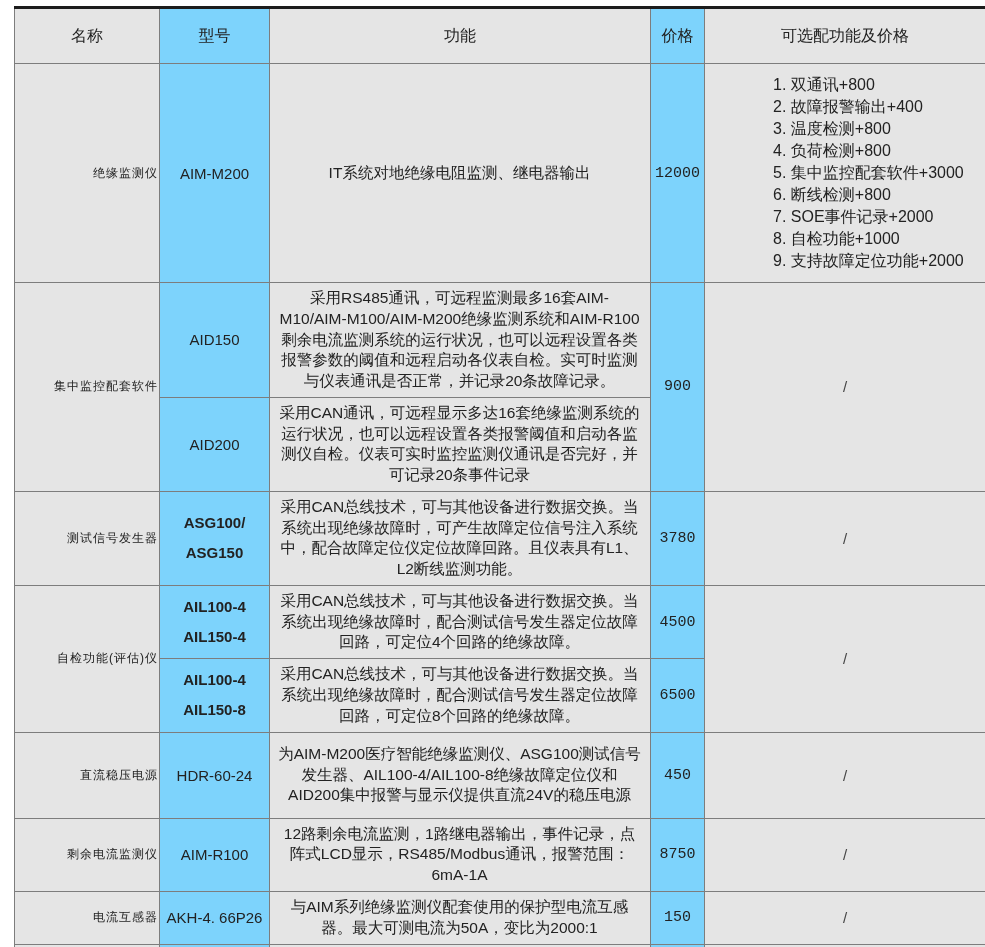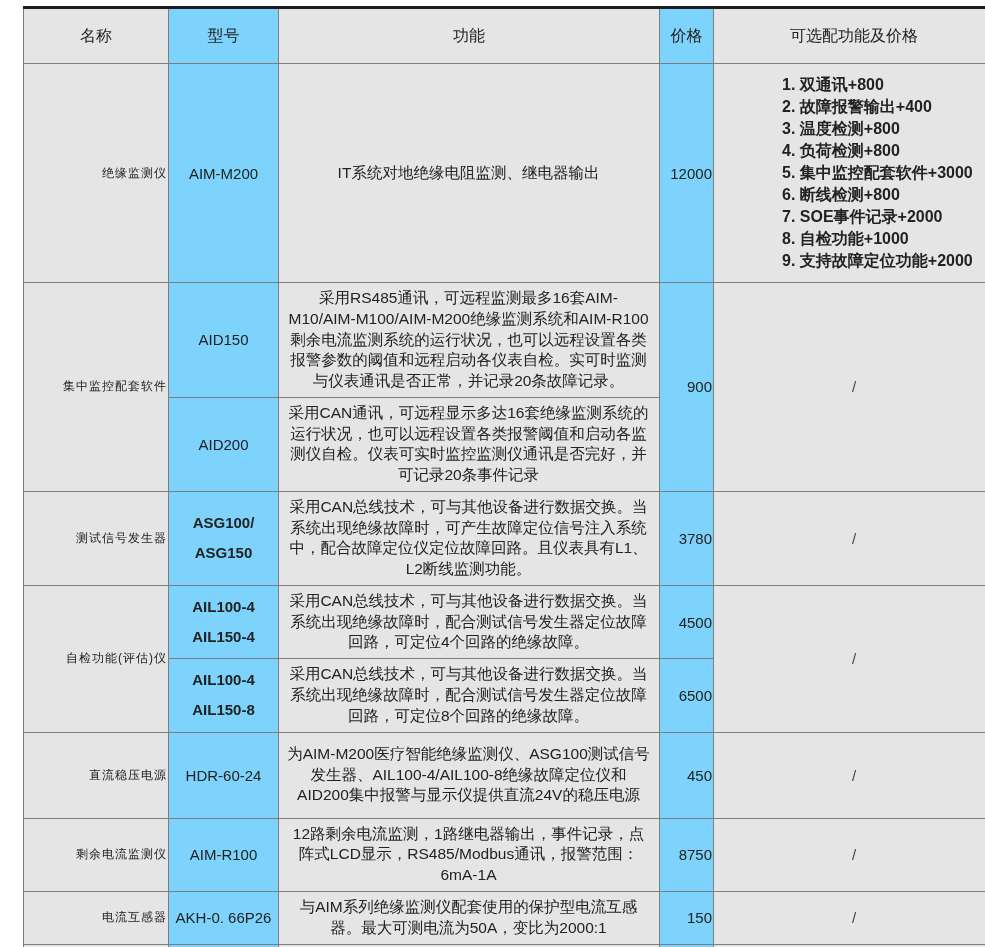--- a/index.html
+++ b/index.html
@@ -7,21 +7,21 @@
     padding: 0;
     background: #ffffff;
     width: 985px;
     font-family: "Liberation Sans", "DejaVu Sans", sans-serif;
     color: #222222;
   }
   .page {
     width: 985px;
     height: 947px;
     box-sizing: border-box;
-    padding: 6px 23px;
+    padding: 6px 14px;
     background: #ffffff;
   }
   table.spec {
     width: 971px;
     border-collapse: collapse;
     table-layout: fixed;
   }
   table.spec {
     border-top: 3px solid #1c1c1c;
     border-bottom: 3px solid #1c1c1c;
@@ -51,29 +51,29 @@
     margin-left: 35px;
   }
   .model-two-line { line-height: 30px; font-weight: bold; }
   .func-cell {
     text-align: center;
     font-size: 15.5px;
     line-height: 1.34;
     padding: 5px 8px 5px 7px;
   }
   .price-cell {
-    text-align: right;
+    text-align: center;
     font-size: 15px;
+    font-family: Liberation Mono, monospace;
   }
   .opts-cell { padding: 0; }
   .opts-list {
     padding-left: 68px;
     font-size: 16px;
     line-height: 22px;
-    font-weight: bold;
   }
   .opt-item { white-space: nowrap; }
   .slash-cell {
     text-align: center;
     font-size: 15px;
     color: #444444;
   }
 </style>
 </head>
 <body>
@@ -171,21 +171,21 @@
       <tr style="height:59px">
         <td class="gray name-cell">剩余电流监测仪</td>
         <td class="white model-cell">AIM-R100</td>
         <td class="gray func-cell">12路剩余电流监测，1路继电器输出，事件记录，点阵式LCD显示，RS485/Modbus通讯，报警范围：6mA-1A</td>
         <td class="white price-cell">8750</td>
         <td class="gray slash-cell">/</td>
       </tr>
 
       <tr style="height:53px">
         <td class="gray name-cell">电流互感器</td>
-        <td class="white model-cell">AKH-0. 66P26</td>
+        <td class="white model-cell">AKH-4. 66P26</td>
         <td class="gray func-cell">与AIM系列绝缘监测仪配套使用的保护型电流互感器。最大可测电流为50A，变比为2000:1</td>
         <td class="white price-cell">150</td>
         <td class="gray slash-cell">/</td>
       </tr>
 
       <tr style="height:42px">
         <td class="gray name-cell">剩余电流互感器</td>
         <td class="white model-cell" style="font-size:14px">AKH-0. 66/L-20</td>
         <td class="gray func-cell">与AIM-R100剩余电流监测仪配套使用，变比为2000:1</td>
         <td class="white price-cell">150</td>

